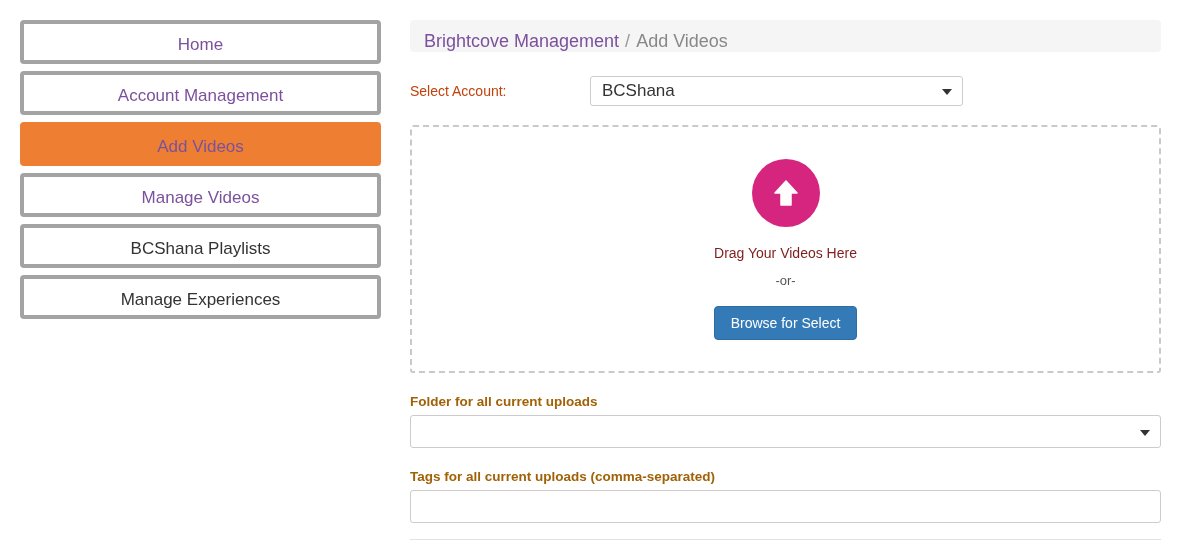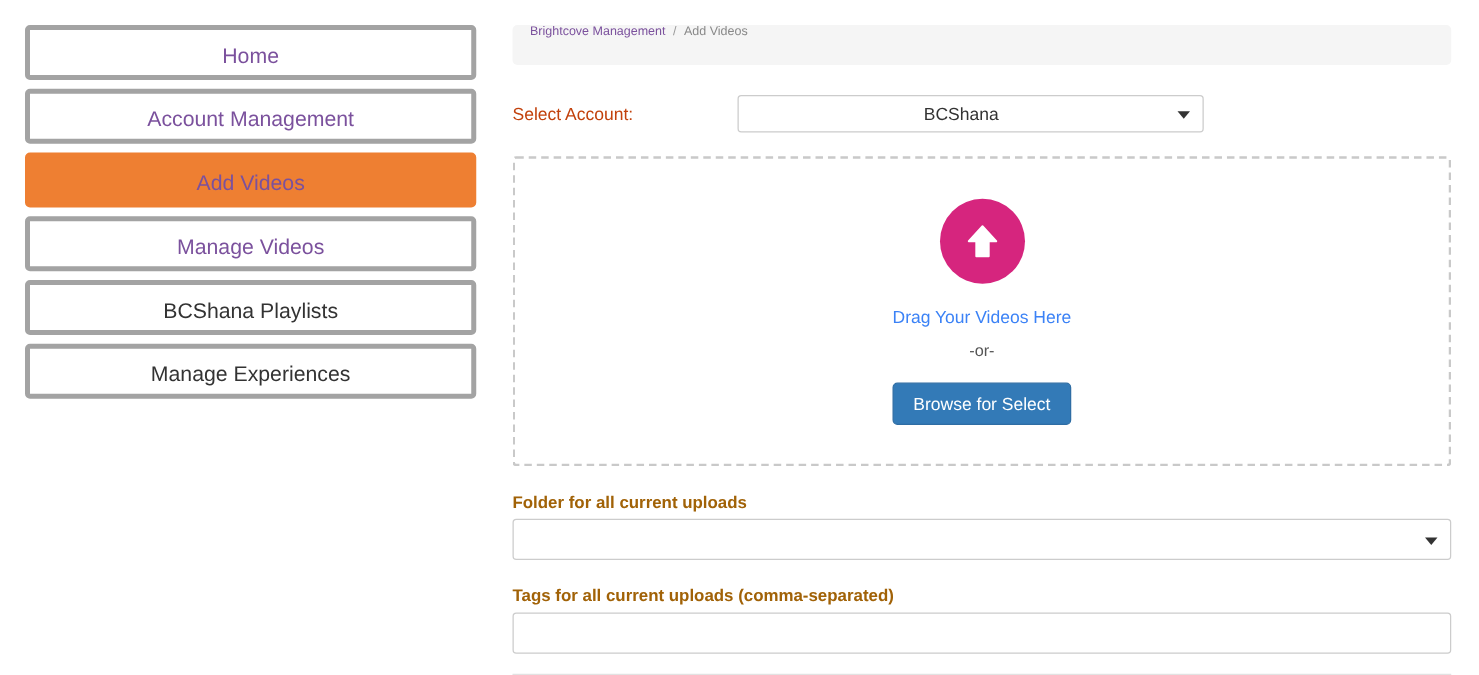--- a/index.html
+++ b/index.html
@@ -54,22 +54,22 @@
     top: 20px;
     width: 751px;
   }
 
   #breadcrumb {
     height: 32px;
     background: #f5f5f5;
     border-radius: 4px;
     padding: 0 14px;
     display: flex;
-    align-items: flex-start;
-    font-size: 10px;
+    align-items: flex-end;
+    font-size: 18px;
     white-space: nowrap;
   }
   #breadcrumb .crumb-link {
     color: #7b519d;
     text-decoration: none;
     cursor: pointer;
   }
   #breadcrumb .crumb-sep {
     color: #999999;
     margin: 0 6px;
@@ -90,26 +90,25 @@
   }
   .select-box {
     position: relative;
     height: 30px;
     background: #ffffff;
     border: 1px solid #cccccc;
     border-radius: 3px;
     display: flex;
     align-items: center;
     padding: 0 26px 0 11px;
-    font-size: 14px;
+    font-size: 17px;
     color: #333333;
     cursor: pointer;
     white-space: nowrap;
     overflow: hidden;
-    justify-content: center;
   }
   #account-select { width: 373px; }
   .caret {
     position: absolute;
     right: 10px;
     top: 50%;
     margin-top: -2px;
     width: 0; height: 0;
     border-left: 5px solid transparent;
     border-right: 5px solid transparent;
@@ -132,21 +131,21 @@
     width: 68px; height: 68px;
     border-radius: 50%;
     background: #d6257e;
     display: flex;
     align-items: center;
     justify-content: center;
     margin-bottom: 18px;
   }
   #dz-text {
     font-size: 14px;
-    color: #3b82f6;
+    color: #7f1d1d;
     margin-bottom: 12px;
   }
   #dz-or {
     font-size: 13px;
     color: #555555;
     margin-bottom: 18px;
   }
   #browse-btn {
     background: #337ab7;
     border: 1px solid #2e6da4;

